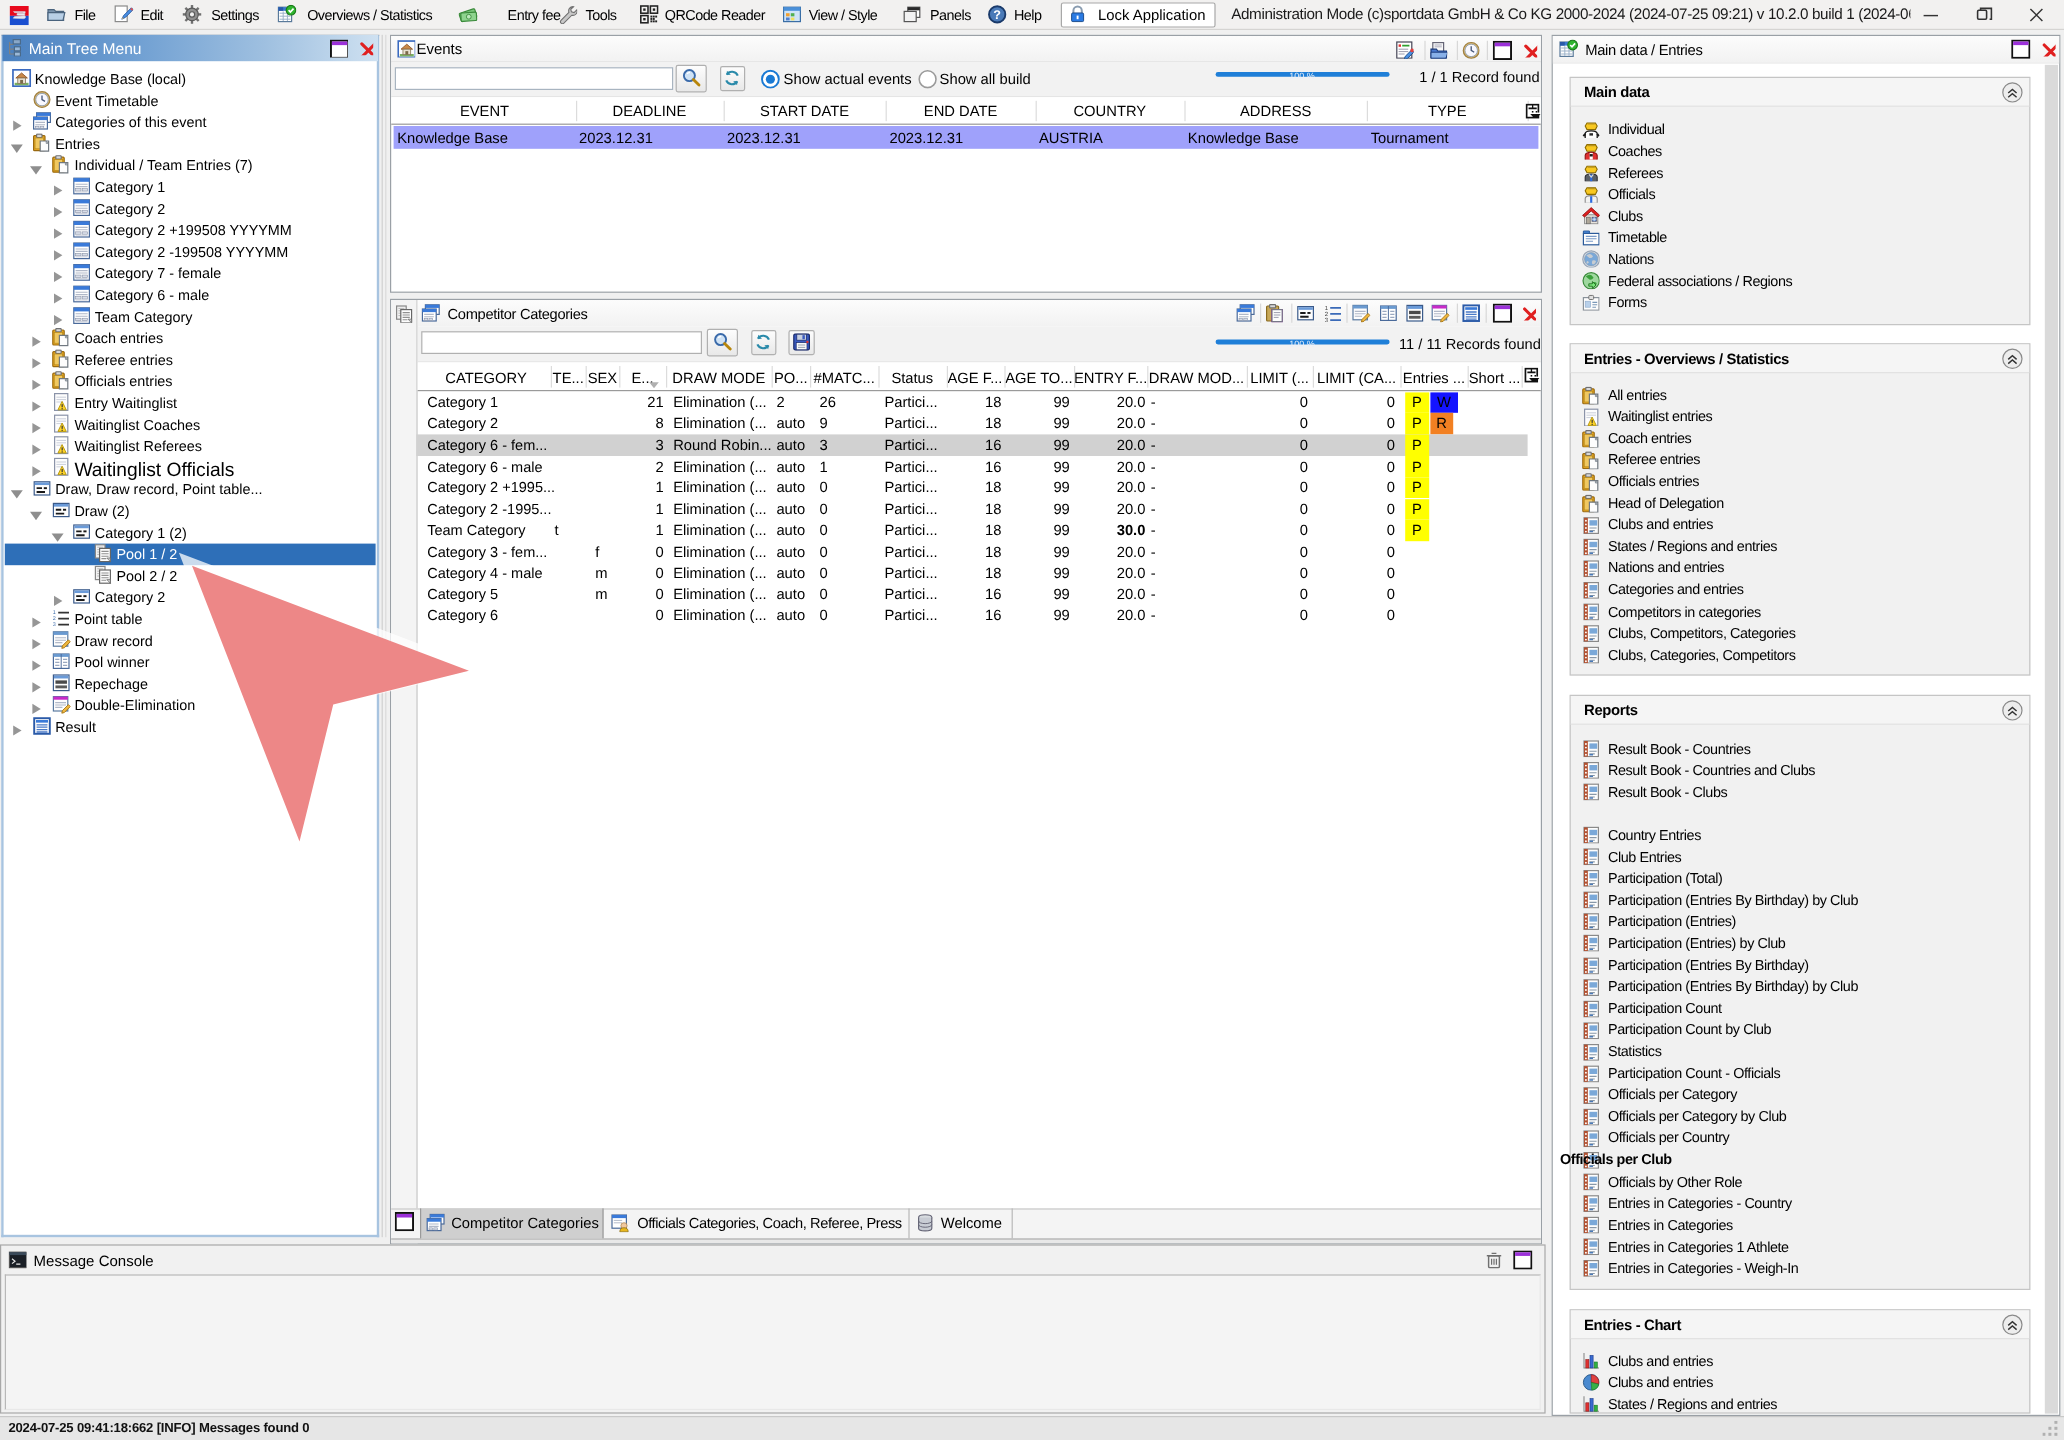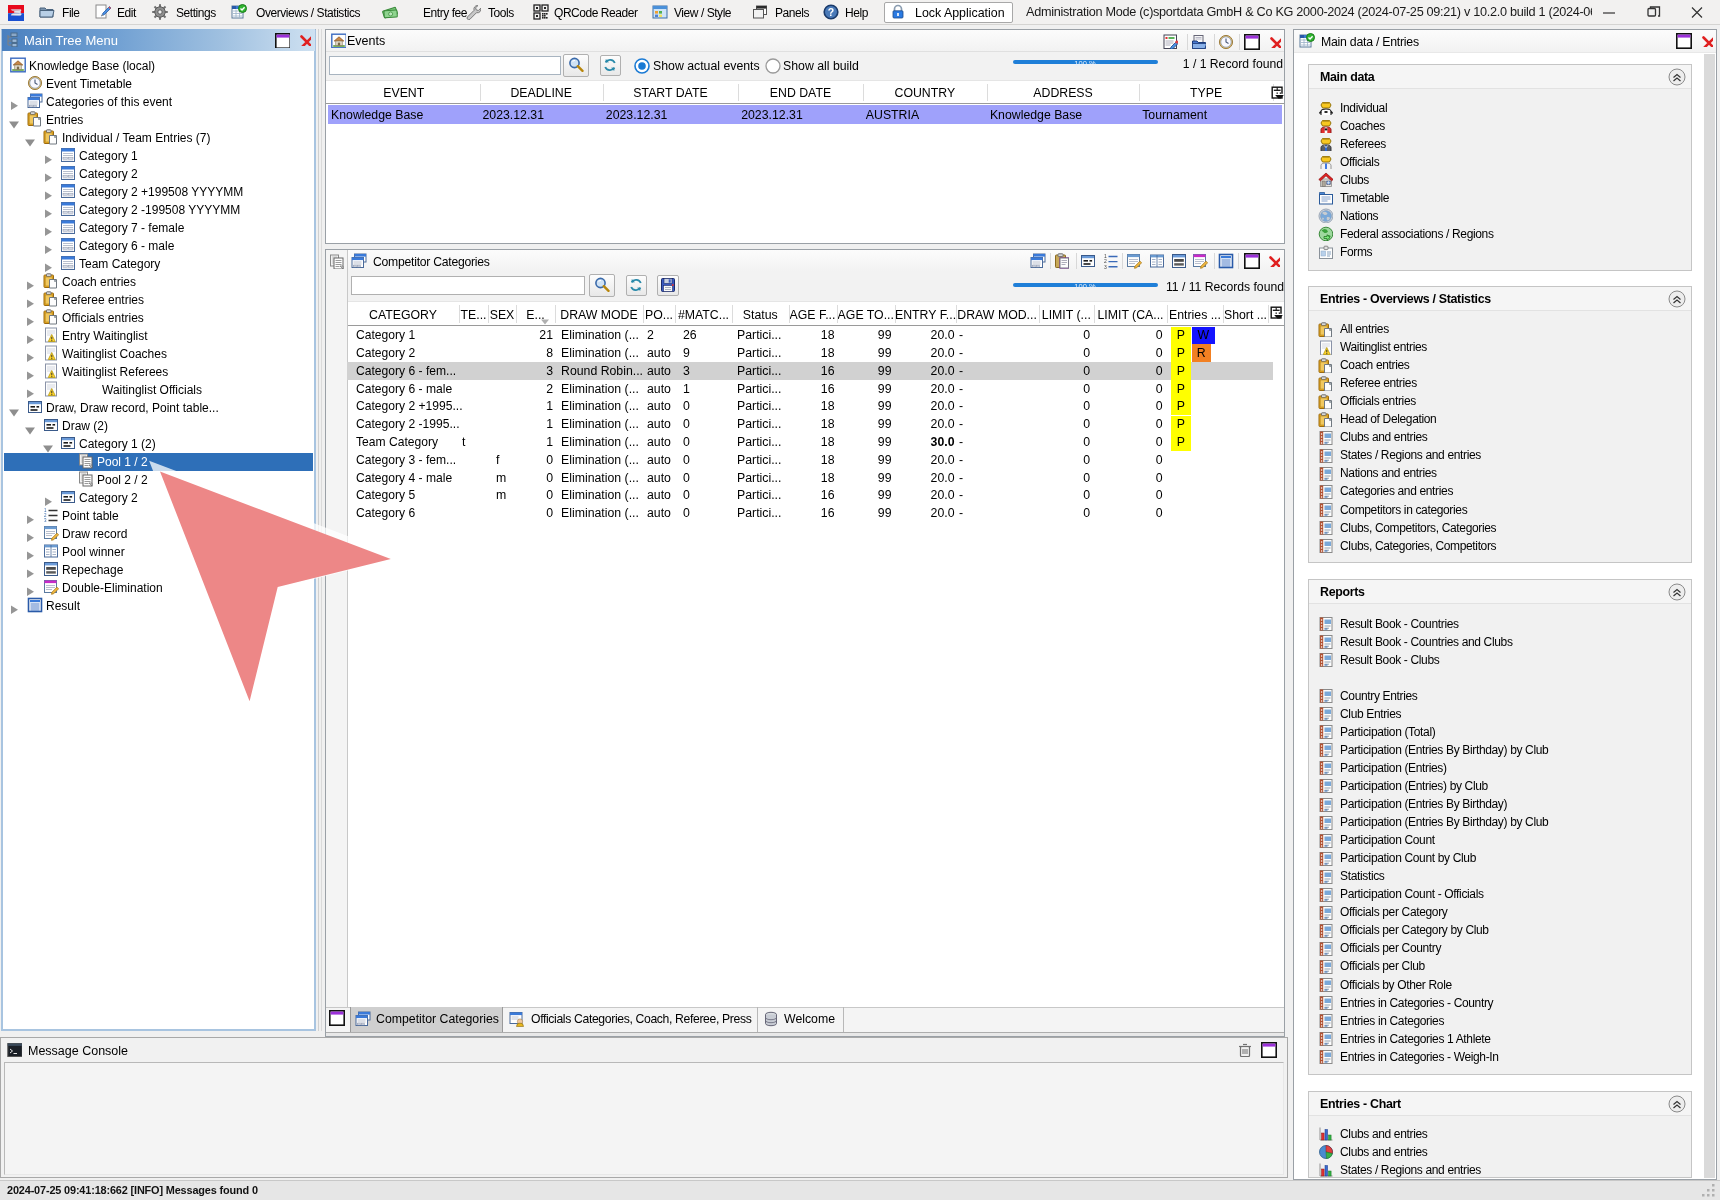--- a/index.html
+++ b/index.html
@@ -398,21 +398,21 @@
     </svg></div>
 <div class="ic" style="left:43px;top:381px;width:16px;height:16px">
     <svg width="16" height="16" viewBox="0 0 16 16" style="">
       <rect x="2.5" y="1" width="11" height="14" fill="#fdfdfd" stroke="#8a93a8"></rect>
       <path d="M4 4 h8 M4 6 h8 M4 8 h5" stroke="#c8cdd8" stroke-width="0.8"></path>
       <path d="M8.75 7.5 L12.2 14.5 L5.3 14.5 Z" fill="#ffd428" stroke="#b89a10" stroke-width="0.8"></path>
       <rect x="8.3" y="9.8" width="1" height="2.6" fill="#333"></rect>
       <rect x="8.3" y="13.1" width="1" height="1" fill="#333"></rect>
     </svg>
   </div>
-<div class="t" style="left:62px;top:383.5px;font-size:12px;color:#000;font-weight:normal;margin-left:40px;">Waitinglist Officials</div>
+<div class="t" style="left:62px;top:383.5px;font-size:16px;color:#000;font-weight:normal;">Waitinglist Officials</div>
 <div style="left:8px;top:403.5px;width:12px;height:10px;"><svg width="12" height="10">
       <path d="M1 1.5 L11 1.5 L6 8.5 Z" fill="#8e8e8e"></path>
     </svg></div>
 <div class="ic" style="left:27px;top:399px;width:16px;height:16px">
     <svg width="16" height="16" viewBox="0 0 16 16" style="">
       <rect x="1.5" y="2.5" width="13" height="11" fill="#fdfdfd" stroke="#3a5a8a" stroke-width="1"></rect>
       <rect x="2" y="3" width="12" height="2.2" fill="#6a9ad8"></rect>
       <path d="M3.5 7.8 h4.5" stroke="#1a1a1a" stroke-width="1.6"></path>
       <rect x="9.5" y="7" width="2.6" height="1.6" fill="#1a1a1a"></rect>
       <path d="M3.5 11 h7" stroke="#1a1a1a" stroke-width="1.6"></path>
@@ -810,21 +810,21 @@
       <rect x="8.7" y="2.3" width="2" height="3.4" fill="#3a5ac0"></rect>
       <rect x="3.5" y="8.5" width="9" height="6" fill="#f8f8f8" stroke="#1a2a6a" stroke-width="0.6"></rect>
       <path d="M5 10.5 h6 M5 12.5 h6" stroke="#98a0b0" stroke-width="0.8"></path>
       <circle cx="12.8" cy="8" r="1" fill="#e03030"></circle>
     </svg>
   </div>
 <div class="" style="left:1013px;top:282.5px;width:145px;height:4.5px;background:#1f7fd8;border-radius:2px;"></div>
 <div class="t" style="left:1045px;top:282.8px;width:80px;text-align:center;font-size:7.5px;color:#e8f0fa;font-weight:normal;z-index:5;">100 %</div>
 <div class="t" style="left:1084px;top:281px;width:200px;text-align:right;font-size:12.2px;color:#000;">11 / 11 Records found</div>
 <div class="" style="left:348px;top:302px;width:936px;height:24px;background:#fff;border-bottom:1px solid #9a9a9a;"></div>
-<div class="t" style="left:347px;top:309px;width:112px;text-align:center;font-size:12.3px;color:#000;font-weight:normal;">CATEGORY</div>
+<div class="t" style="left:327px;top:309px;width:112px;text-align:right;font-size:12.3px;color:#000;font-weight:normal;">CATEGORY</div>
 <div class="t" style="left:459px;top:309px;width:29px;text-align:center;font-size:12.3px;color:#000;font-weight:normal;">TE...</div>
 <div class="" style="left:459px;top:305px;width:1px;height:18px;background:#dcdcdc;"></div>
 <div class="t" style="left:488px;top:309px;width:28px;text-align:center;font-size:12.3px;color:#000;font-weight:normal;">SEX</div>
 <div class="" style="left:488px;top:305px;width:1px;height:18px;background:#dcdcdc;"></div>
 <div class="t" style="left:516px;top:309px;width:39px;text-align:center;font-size:12.3px;color:#000;font-weight:normal;">E...</div>
 <div class="" style="left:516px;top:305px;width:1px;height:18px;background:#dcdcdc;"></div>
 <div class="t" style="left:555px;top:309px;width:88px;text-align:center;font-size:12.3px;color:#000;font-weight:normal;">DRAW MODE</div>
 <div class="" style="left:555px;top:305px;width:1px;height:18px;background:#dcdcdc;"></div>
 <div class="t" style="left:643px;top:309px;width:32px;text-align:center;font-size:12.3px;color:#000;font-weight:normal;">PO...</div>
 <div class="" style="left:643px;top:305px;width:1px;height:18px;background:#dcdcdc;"></div>
@@ -1642,21 +1642,21 @@
       <rect x="2" y="1.5" width="3.2" height="13" fill="#b05030"></rect>
       <circle cx="3.6" cy="4" r="0.8" fill="#fff"></circle>
       <circle cx="3.6" cy="7" r="0.8" fill="#fff"></circle>
       <circle cx="3.6" cy="10" r="0.8" fill="#fff"></circle>
       <circle cx="3.6" cy="13" r="0.8" fill="#fff"></circle>
       <rect x="6.5" y="3.5" width="6.5" height="4.5" fill="#7aa8d8"></rect>
       <path d="M6.5 10 h6 M6.5 12.2 h4.5" stroke="#8898a8" stroke-width="0.9"></path>
       <path d="M6.5 13 h3" stroke="#4a7ab8" stroke-width="1.2"></path>
     </svg>
   </div>
-<div class="t" style="left:1340px;top:960.45px;font-size:12px;color:#000;font-weight:normal;letter-spacing:-0.35px;">Officials per Club</div>
+<div class="t" style="left:1300px;top:960.45px;font-size:12px;color:#000;font-weight:bold;letter-spacing:-0.35px;">Officials per Club</div>
 <div class="ic" style="left:1318px;top:977.0px;width:15px;height:15px">
     <svg width="15" height="15" viewBox="0 0 15 15" style="">
       <rect x="2" y="1.5" width="12" height="13" fill="#fdfdfd" stroke="#8a8a8a"></rect>
       <rect x="2" y="1.5" width="3.2" height="13" fill="#b05030"></rect>
       <circle cx="3.6" cy="4" r="0.8" fill="#fff"></circle>
       <circle cx="3.6" cy="7" r="0.8" fill="#fff"></circle>
       <circle cx="3.6" cy="10" r="0.8" fill="#fff"></circle>
       <circle cx="3.6" cy="13" r="0.8" fill="#fff"></circle>
       <rect x="6.5" y="3.5" width="6.5" height="4.5" fill="#7aa8d8"></rect>
       <path d="M6.5 10 h6 M6.5 12.2 h4.5" stroke="#8898a8" stroke-width="0.9"></path>

